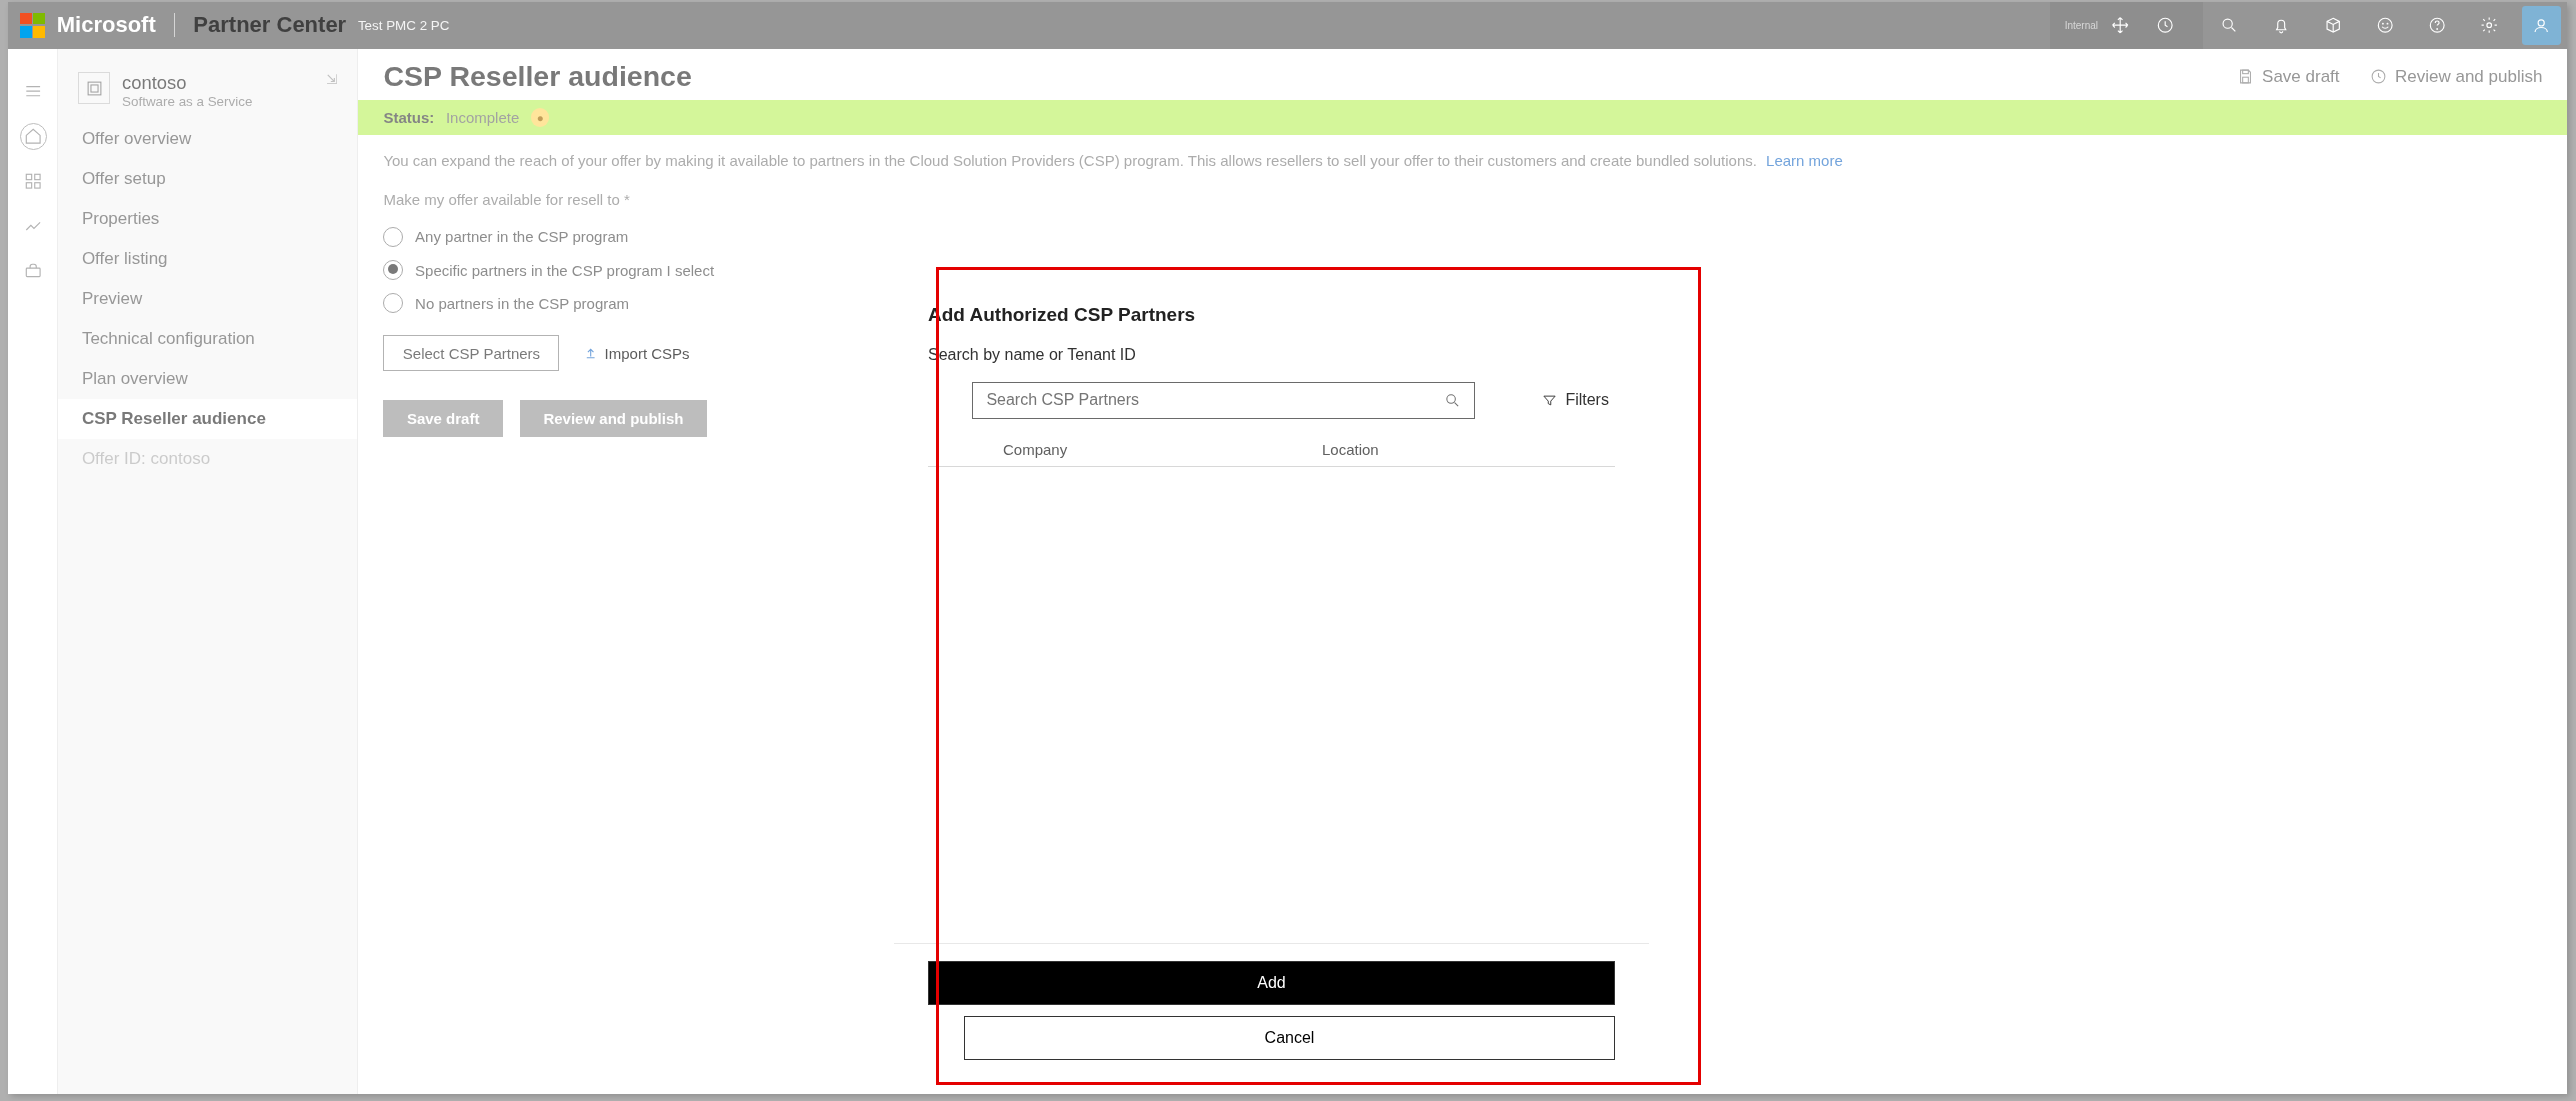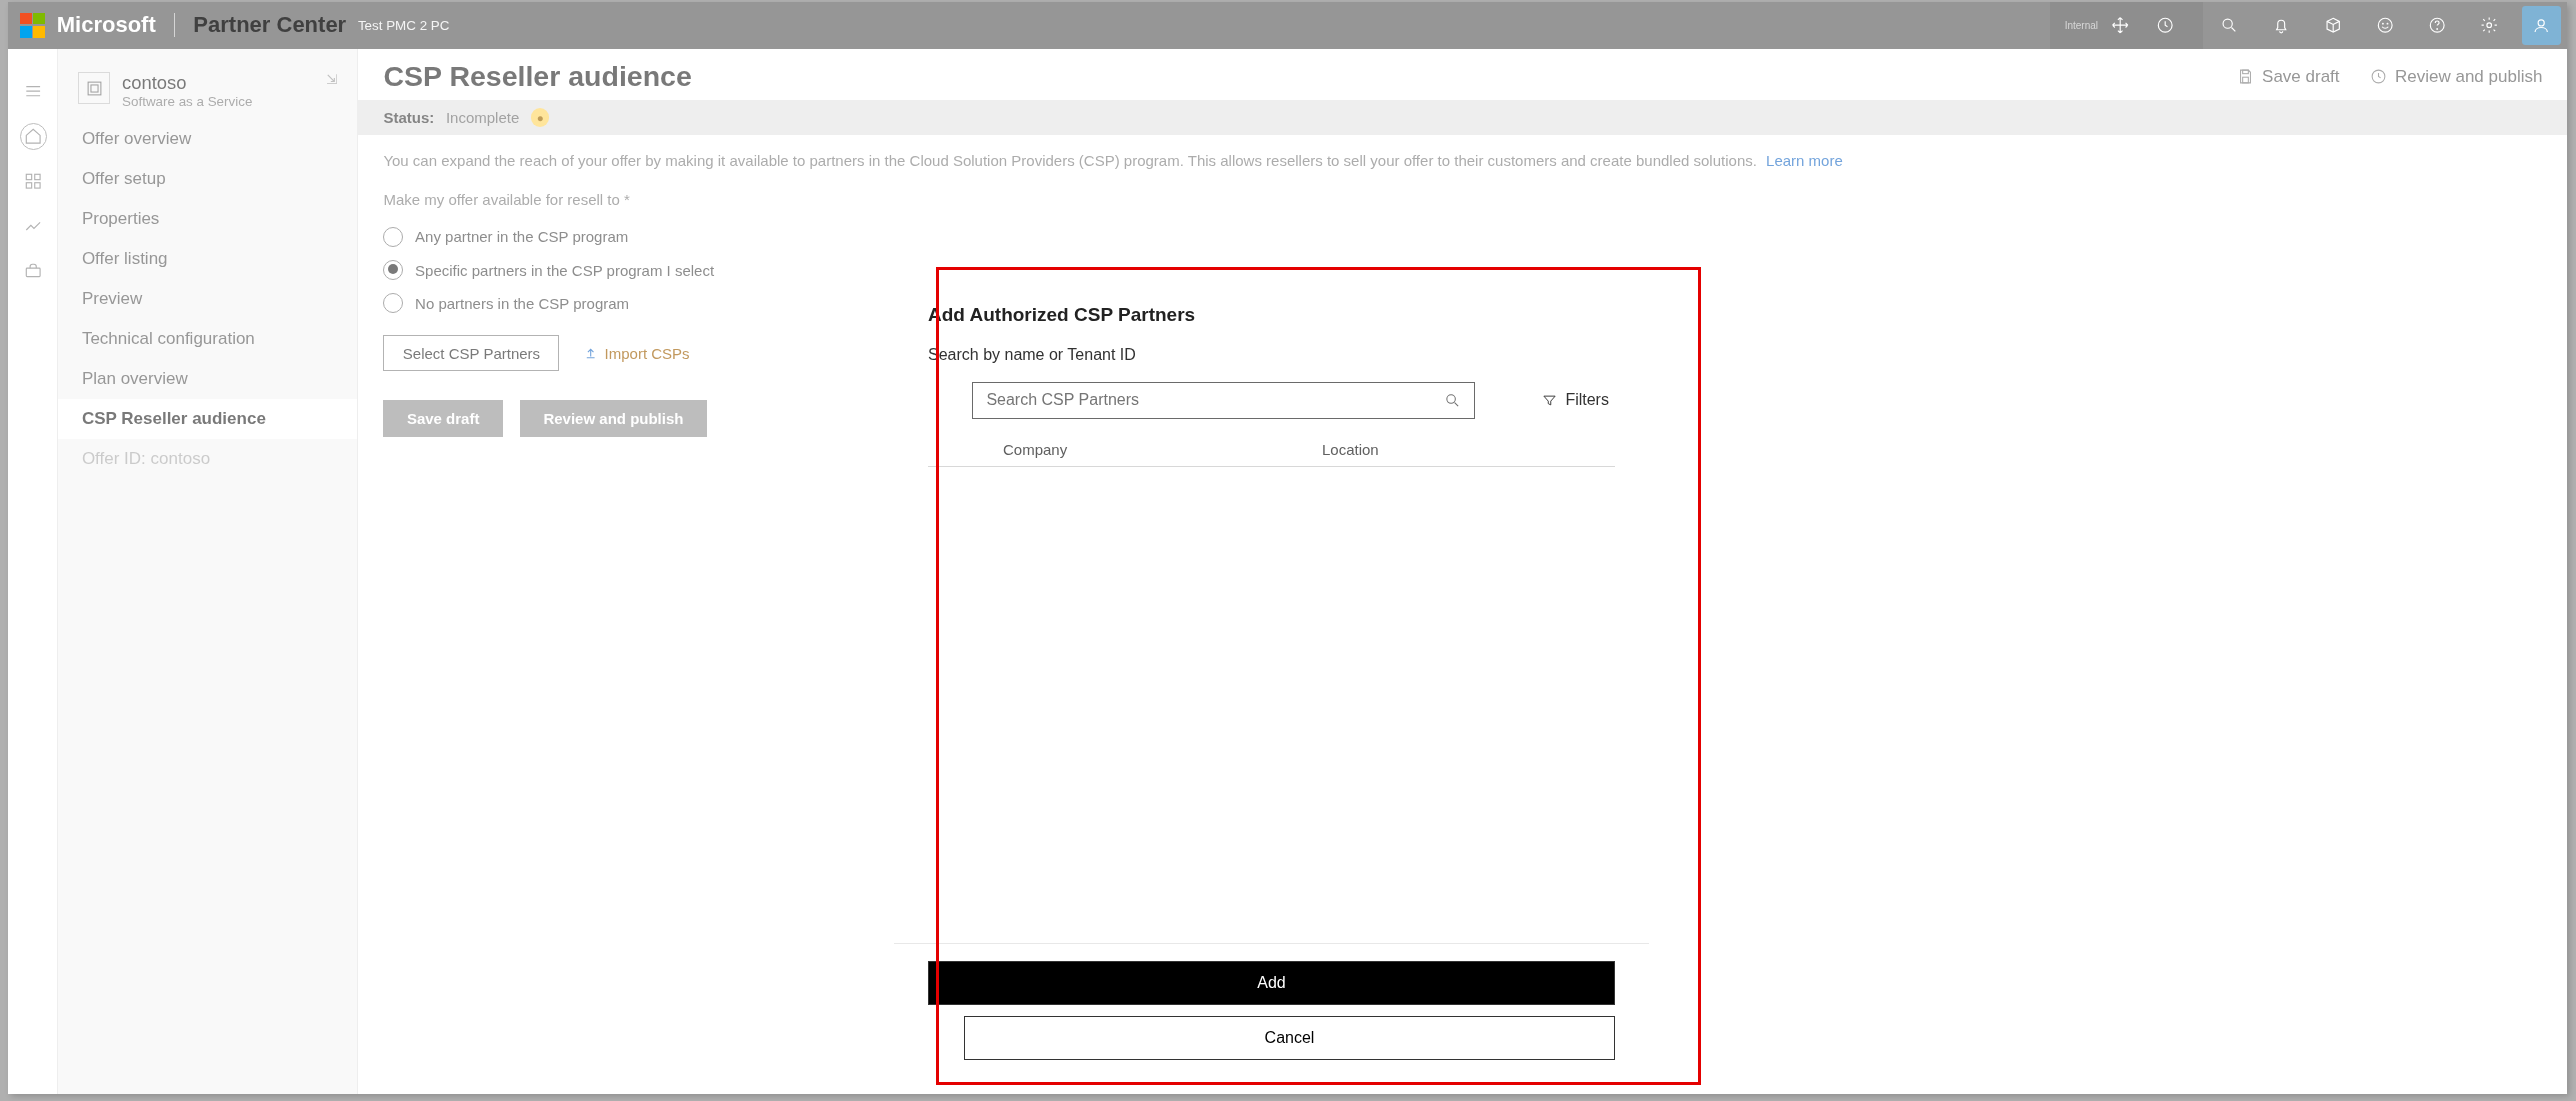--- a/index.html
+++ b/index.html
@@ -44,39 +44,39 @@
   .navitem.selected{ background:#ffffff; font-weight:600; color:#323232; border-left:0; }
   .navitem.muted{ color:#b0b0b0;}
 
   .content{ flex:1; display:flex; flex-direction:column; min-width:0; overflow:hidden;}
   .titlebar{ padding:11.7px 25px 6.7px 25px; display:flex; align-items:center;}
   .titlebar h1{ font-size:28.5px; font-weight:600; color:#323232;}
   .titlebar .tb-spacer{flex:1;}
   .tb-action{ font-size:17px; color:#606060; display:flex; align-items:center; gap:8.4px; margin-left:30px;}
   .tb-action svg{width:17px;height:17px; fill:none; stroke:#808080; stroke-width:1.5;}
 
-  .statusbar{ background:#e5e5e5; padding:8.4px 25px; display:flex; gap:11.7px; align-items:center;}
+  .statusbar{ background:#bef264; padding:8.4px 25px; display:flex; gap:11.7px; align-items:center;}
   .statusbar .sl{font-size:15px; font-weight:600; color:#444;}
   .statusbar .sv{font-size:15px; color:#707070;}
   .statusbar .sic{ width:18.4px; height:18.4px; border-radius:50%; background:#ffd766; display:flex; align-items:center;justify-content:center; font-size:11.7px; color:#a06b00;}
 
   .desc-row{ padding:15px 25px 0 25px; font-size:15px; color:#808080; line-height:1.4;}
   .desc-row a{ color:#2873c9; text-decoration:none; margin-left:5px;}
 
   .field-label{ padding:20px 25px 8.4px 25px; font-size:15px; color:#808080;}
   .field-label .req{ color:#808080;}
 
   .radio-wrap{ padding:3.4px 25px;}
   .radio-row{ display:flex; align-items:center; gap:11.7px; padding:6.7px 0; font-size:15px; color:#505050;}
   .radio{ width:20px;height:20px; border:1.7px solid #808080; border-radius:50%; position:relative;}
   .radio.on::after{content:""; position:absolute; left:3.4px; top:3.4px; width:10px;height:10px;border-radius:50%; background:#323232;}
 
   .select-row{ display:flex; gap:25px; padding:11.7px 25px; align-items:center;}
   .btn-outline{ border:0.8px solid #8a8a8a; background:#fff; padding:8.4px 18.4px; font-size:15px; color:#323232;}
-  .link-icon{ color:#a16207; font-size:15px; display:flex; align-items:center; gap:6.7px;}
+  .link-icon{ color:#000000; font-size:15px; display:flex; align-items:center; gap:6.7px;}
   .link-icon svg{width:13.4px;height:13.4px; fill:none; stroke:#2873c9; stroke-width:2;}
 
   .btn-row{ display:flex; gap:17px; padding:17px 25px;}
   .btn-solid{ background:#9a9a9a; color:#fff; padding:10px 23.5px; font-size:15px; font-weight:600; border:none;}
 
   
   .dim{ position:absolute; left:8.4px; top:49px; width:2559px; bottom:8.4px; background:rgba(255,255,255,0.35); pointer-events:none;}
 
   
   .panel{ position:absolute; left:894px; top:270px; width:755px; height:808px; background:#fff; display:flex; flex-direction:column; padding:34px 34px 18.4px 34px;}

